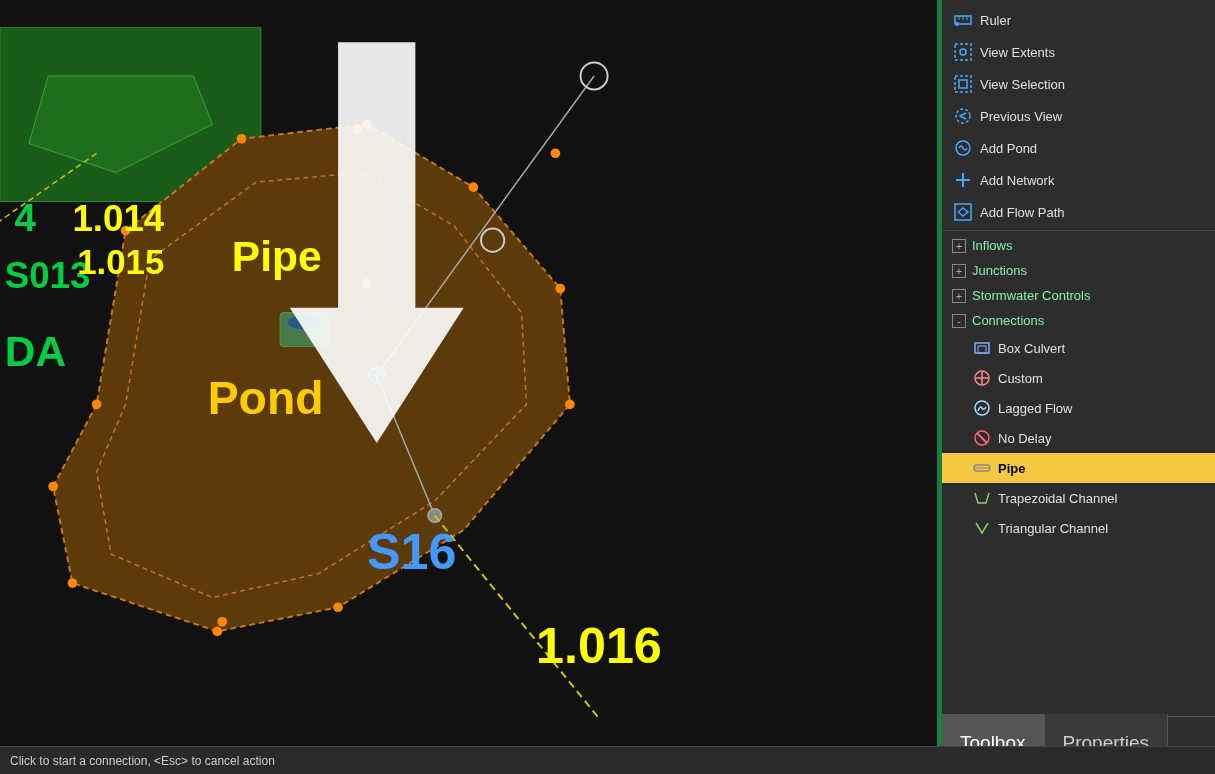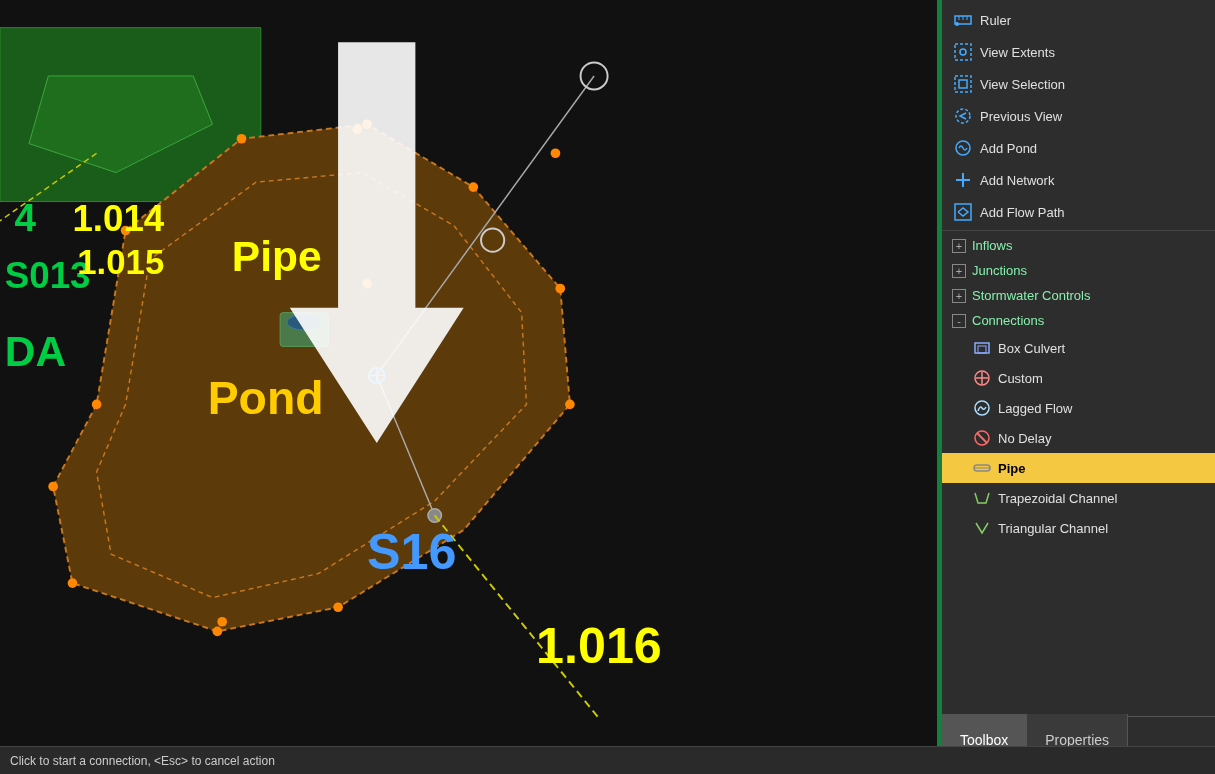--- a/index.html
+++ b/index.html
@@ -87,21 +87,21 @@
       display: flex;
       align-items: center;
     }
     .tab-btn {
       padding: 18px 18px;
       background: #3a3a3a;
       color: #ccc;
       border: none;
       border-right: 1px solid #555;
       cursor: pointer;
-      font-size: 14px;
+      font-size: 19px;
       height: 100%;
     }
     .tab-btn.active { background: #555; color: #fff; }
 
     
     .canvas-svg {
       position: absolute;
       top: 0; left: 0;
       width: 100%; height: 100%;
     }

